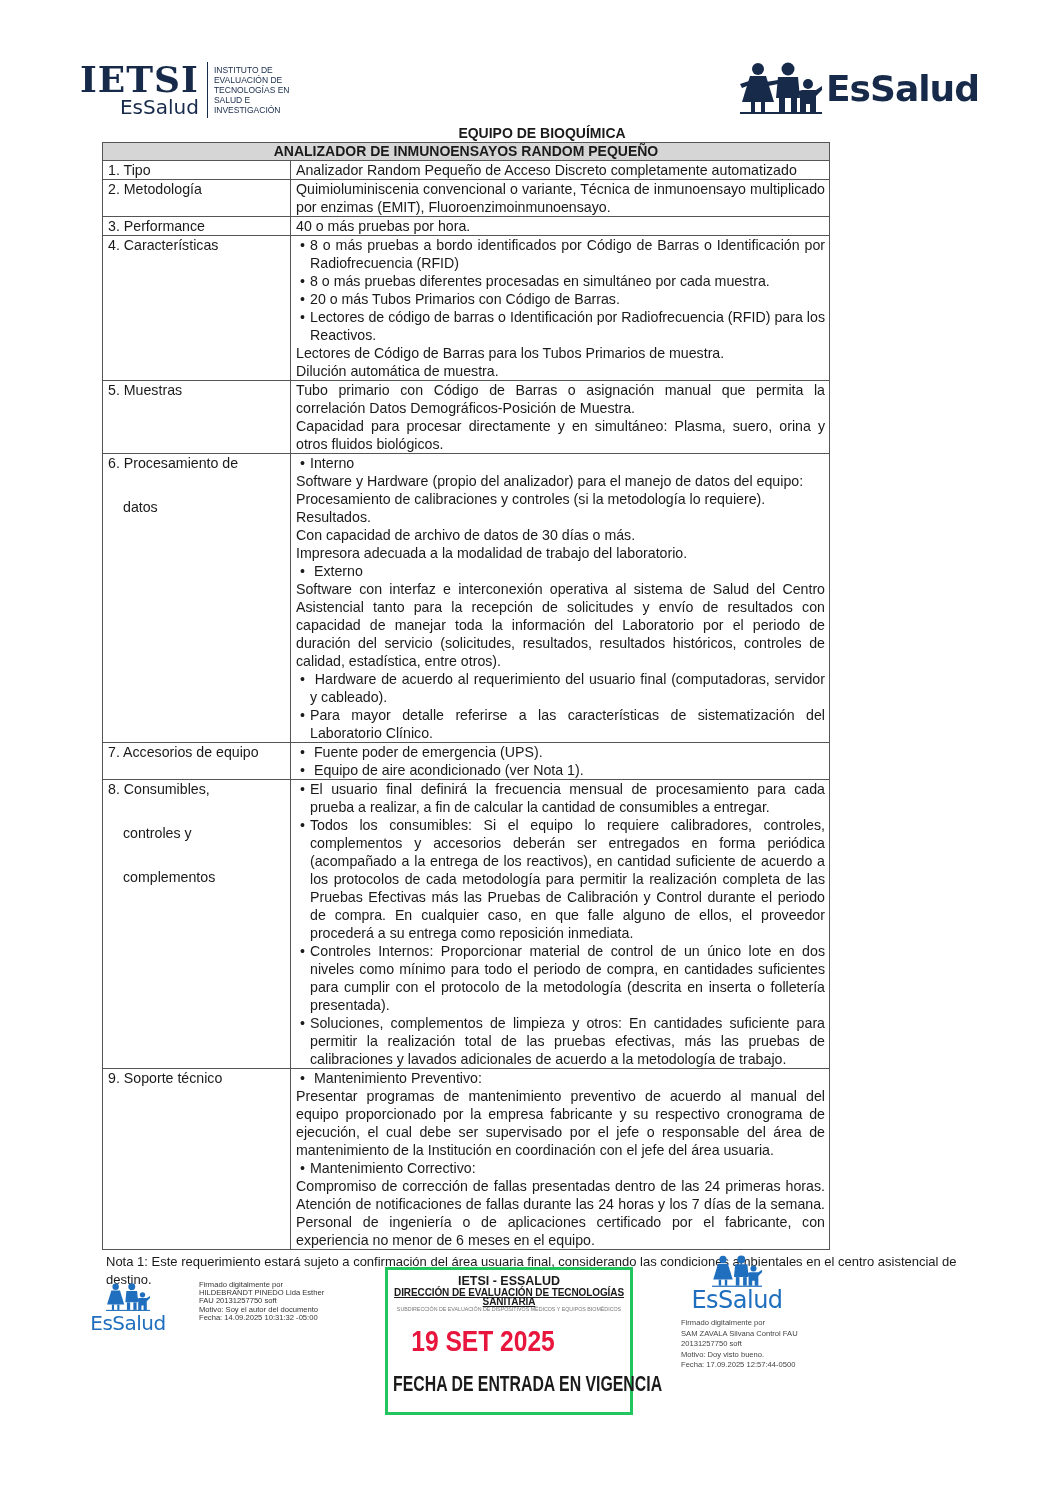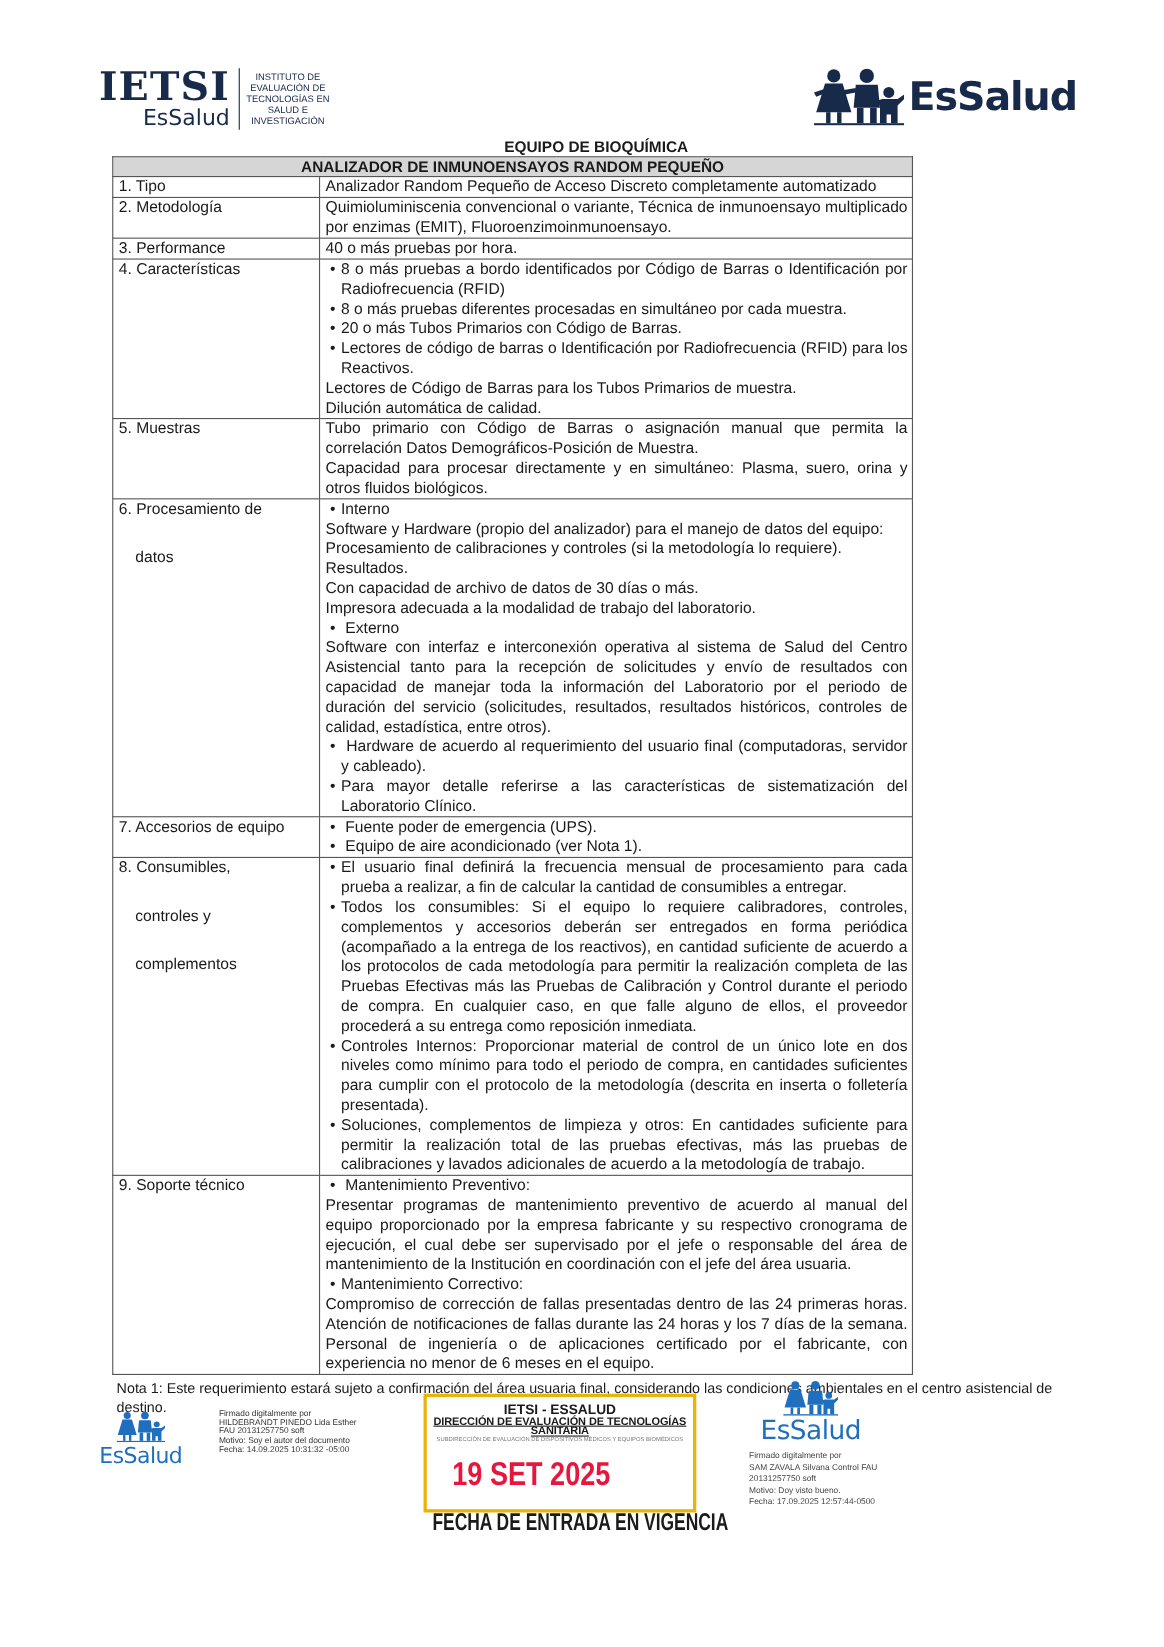--- a/index.html
+++ b/index.html
@@ -1,20 +1,20 @@
 <!DOCTYPE html>
 <html><head>
 <meta charset="utf-8">
 <style>
   html, body { margin: 0; padding: 0; background: #ffffff; }
   body { width: 1058px; height: 1497px; position: relative; overflow: hidden;
          font-family: "Liberation Sans", sans-serif; color: #1a1a1a; }
 
   
-  .logo-ietsi { position: absolute; left: 90px; top: 60px; height: 60px; display: flex; align-items: stretch; text-align: center; }
+  .logo-ietsi { position: absolute; left: 80px; top: 60px; height: 60px; display: flex; align-items: stretch; }
   .ietsi-main { display: flex; flex-direction: column; align-items: flex-end; justify-content: center; padding-right: 8px; }
   .ietsi-word { font-family: "DejaVu Serif", serif; font-weight: bold; font-size: 36px; line-height: 34px; color: #172a4a; letter-spacing: 1px; }
   .ietsi-sub { font-family: "DejaVu Sans", sans-serif; font-size: 20px; line-height: 22px; color: #172a4a; }
   .ietsi-divider { width: 1px; background: #172a4a; margin: 2px 6px 2px 0; }
   .ietsi-desc { display: flex; flex-direction: column; justify-content: center; font-size: 8.5px; line-height: 10px; color: #172a4a; text-transform: uppercase; }
 
   .logo-essalud-top { position: absolute; left: 740px; top: 62px; display: flex; align-items: center; }
   .logo-essalud-top .fam { width: 82px; height: 52px; }
   .logo-essalud-top .brand { font-family: "DejaVu Sans", sans-serif; font-weight: bold; font-size: 36px; color: #172a4a; margin-left: 4px; letter-spacing: -1px; }
 
@@ -31,21 +31,21 @@
   .plain { display: block; }
 
   .note { position: absolute; left: 106px; top: 1209px; width: 880px; font-size: 13px; line-height: 18px; margin-top: 44px; }
 
   
   .foot-logo-left { position: absolute; left: 88px; top: 1282px; width: 80px; text-align: center; }
   .foot-logo-left .fam { width: 44px; height: 30px; display: block; margin: 0 auto; }
   .foot-logo-left .brand { font-family: "DejaVu Sans", sans-serif; font-size: 20px; color: #1f6fbe; line-height: 22px; letter-spacing: -0.5px; }
   .sig-left { position: absolute; left: 199px; top: 1281px; font-size: 7.6px; line-height: 8.2px; color: #333; }
 
-  .stamp { position: absolute; left: 385px; top: 1267px; width: 248px; height: 108px; border: 3px solid #eab308; box-sizing: border-box; text-align: center; }
+  .stamp { position: absolute; left: 385px; top: 1267px; width: 248px; height: 148px; border: 3px solid #22c55e; box-sizing: border-box; text-align: center; }
   .stamp .s1 { font-weight: bold; font-size: 12.5px; margin-top: 5px; line-height: 13px; }
   .stamp .s2 { font-weight: bold; font-size: 10px; line-height: 9px; letter-spacing: -0.1px; text-decoration: underline; }
   .stamp .s3 { font-size: 5.3px; color: #777; line-height: 6px; }
   .stamp .date { font-family: "Liberation Sans", sans-serif; font-weight: bold; font-size: 30px; color: #e8163d; margin-top: 14px; margin-left: -52px; line-height: 30px; transform: scaleX(0.82); }
   .stamp .s4 { font-weight: bold; font-size: 22px; line-height: 24px; margin-top: 16px; transform: scaleX(0.72); white-space: nowrap; margin-left: -40px; margin-right: -40px; }
 
   .foot-logo-right { position: absolute; left: 682px; top: 1254px; width: 110px; text-align: center; }
   .foot-logo-right .fam { width: 50px; height: 34px; display: block; margin: 0 auto; }
   .foot-logo-right .brand { font-family: "DejaVu Sans", sans-serif; font-size: 24px; color: #1f6fbe; line-height: 24px; letter-spacing: -0.5px; }
   .sig-right { position: absolute; left: 681px; top: 1318px; font-size: 7.6px; line-height: 10.5px; color: #444; }
@@ -125,21 +125,21 @@
       <tr>
         <td class="label">
           <span class="plain">4. Características</span>
         </td>
         <td class="value">
           <span class="bl">8 o más pruebas a bordo identificados por Código de Barras o Identificación por Radiofrecuencia (RFID)</span>
           <span class="bl">8 o más pruebas diferentes procesadas en simultáneo por cada muestra.</span>
           <span class="bl">20 o más Tubos Primarios con Código de Barras.</span>
           <span class="bl">Lectores de código de barras o Identificación por Radiofrecuencia (RFID) para los Reactivos.</span>
           <span class="plain">Lectores de Código de Barras para los Tubos Primarios de muestra.</span>
-          <span class="plain">Dilución automática de calidad.</span>
+          <span class="plain">Dilución automática de muestra.</span>
         </td>
       </tr>
       <tr>
         <td class="label">
           <span class="plain">5. Muestras</span>
         </td>
         <td class="value">
           <span class="plain">Tubo primario con Código de Barras o asignación manual que permita la correlación Datos Demográficos-Posición de Muestra.</span>
           <span class="plain">Capacidad para procesar directamente y en simultáneo:  Plasma, suero, orina y otros fluidos biológicos.</span>
         </td>

